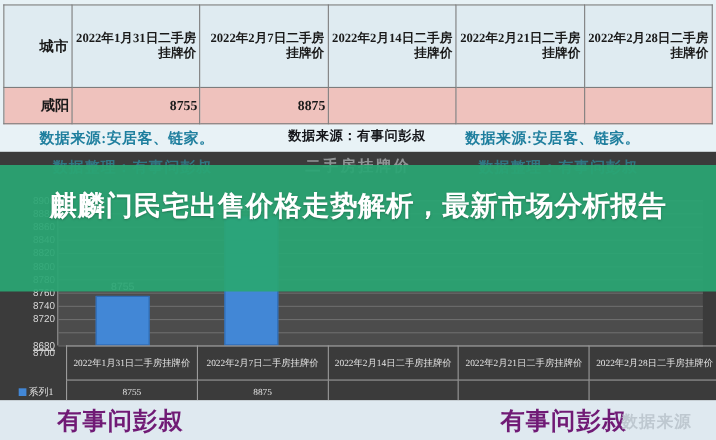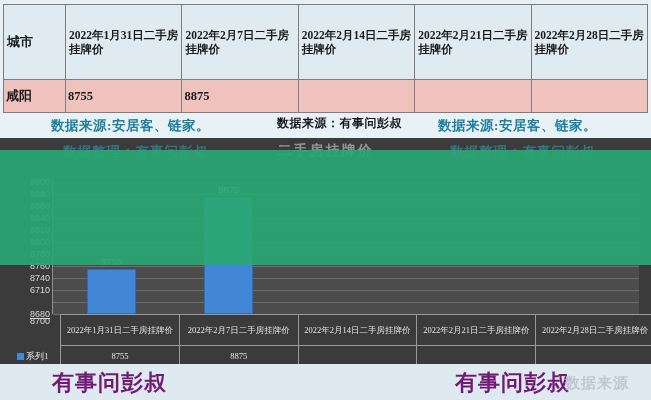--- a/index.html
+++ b/index.html
@@ -28,21 +28,21 @@
     box-sizing: border-box;
   }
   table.pricetable {
     border-collapse: collapse;
     width: 645px;
     margin: 4px 0 0 3px;
     table-layout: fixed;
   }
   table.pricetable th, table.pricetable td {
     border: 1px solid #7d7d7d;
-    text-align: left;
+    text-align: right;
     vertical-align: middle;
     font-family: "Liberation Serif", "DejaVu Serif", serif;
     font-weight: bold;
     color: #1a1a1a;
   }
   table.pricetable thead th {
     background: #dfebf1;
     height: 70px;
     font-size: 11.5px;
     line-height: 14px;
@@ -63,21 +63,20 @@
     font-size: 13px;
   }
 
   
   .wm-src {
     position: absolute;
     font-family: "Liberation Serif", "DejaVu Serif", serif;
     font-weight: bold;
     white-space: nowrap;
     pointer-events: none;
-    margin-left: 15px;
   }
   #wm-src-left {
     left: 36px; top: 117px;
     font-size: 13.5px;
     color: #1f7f9e;
     letter-spacing: 0.5px;
   }
   #wm-src-center {
     left: 262px; top: 115px;
     font-size: 12px;
@@ -309,21 +308,21 @@
   <div class="wm-src" id="wm-src-center">数据来源：有事问彭叔</div>
   <div class="wm-src" id="wm-src-right">数据来源:安居客、链家。</div>
 
   <div id="chart-region">
 
     <div id="chart-title">二手房挂牌价</div>
 
     <div id="y-axis-labels">
         <div class="ytick-label" style="top: 132px; text-decoration: underline;">8680</div>
         <div class="ytick-label" style="top: 120px; margin-top: 19px;">8700</div>
-        <div class="ytick-label" style="top: 108px;">6710</div>
+        <div class="ytick-label" style="top: 108px;">8720</div>
         <div class="ytick-label" style="top: 96px;">8740</div>
         <div class="ytick-label" style="top: 84px;">8760</div>
         <div class="ytick-label" style="top: 72px;">8780</div>
         <div class="ytick-label" style="top: 60px;">8800</div>
         <div class="ytick-label" style="top: 48px;">8820</div>
         <div class="ytick-label" style="top: 36px;">8840</div>
         <div class="ytick-label" style="top: 24px;">8860</div>
         <div class="ytick-label" style="top: 12px;">8880</div>
         <div class="ytick-label" style="top: 0px;">8900</div>
       </div>
@@ -368,19 +367,20 @@
             <td class="val-cell"></td>
           </tr>
       </tbody>
     </table>
   </div>
 
   <div class="wm-src" id="wm-tidy-left">数据整理：有事问彭叔</div>
   <div class="wm-src" id="wm-tidy-right">数据整理：有事问彭叔</div>
 
   <div id="green-overlay"></div>
+  <div id="overlay-title">麒麟门民宅出售价格走势解析，最新市场分析报告</div>
 
   <div id="bottom-strip"></div>
   <div class="wm-red" id="wm-red-left">有事问彭叔</div>
   <div class="wm-red" id="wm-red-right">有事问彭叔</div>
   <div id="wm-zhihu">数据来源</div>
 
 </div>
 
 </body></html>

